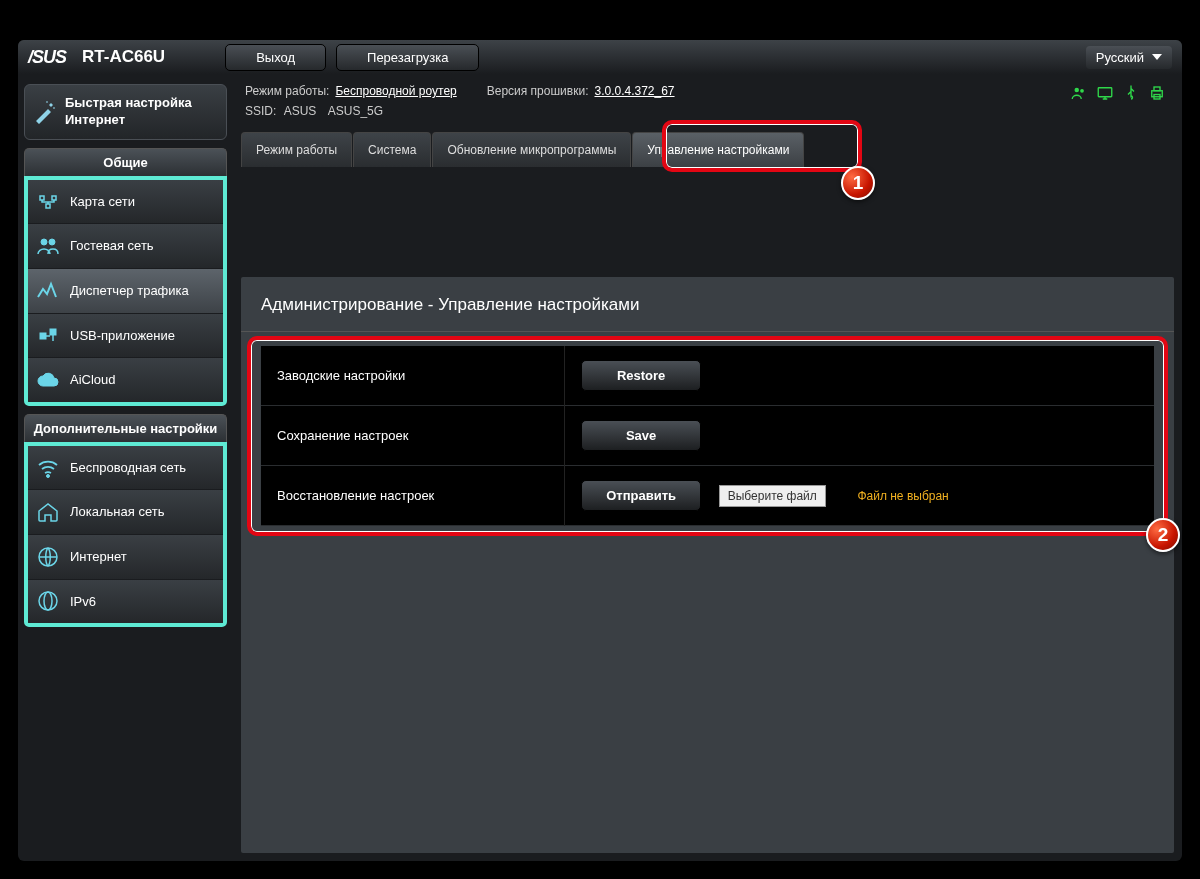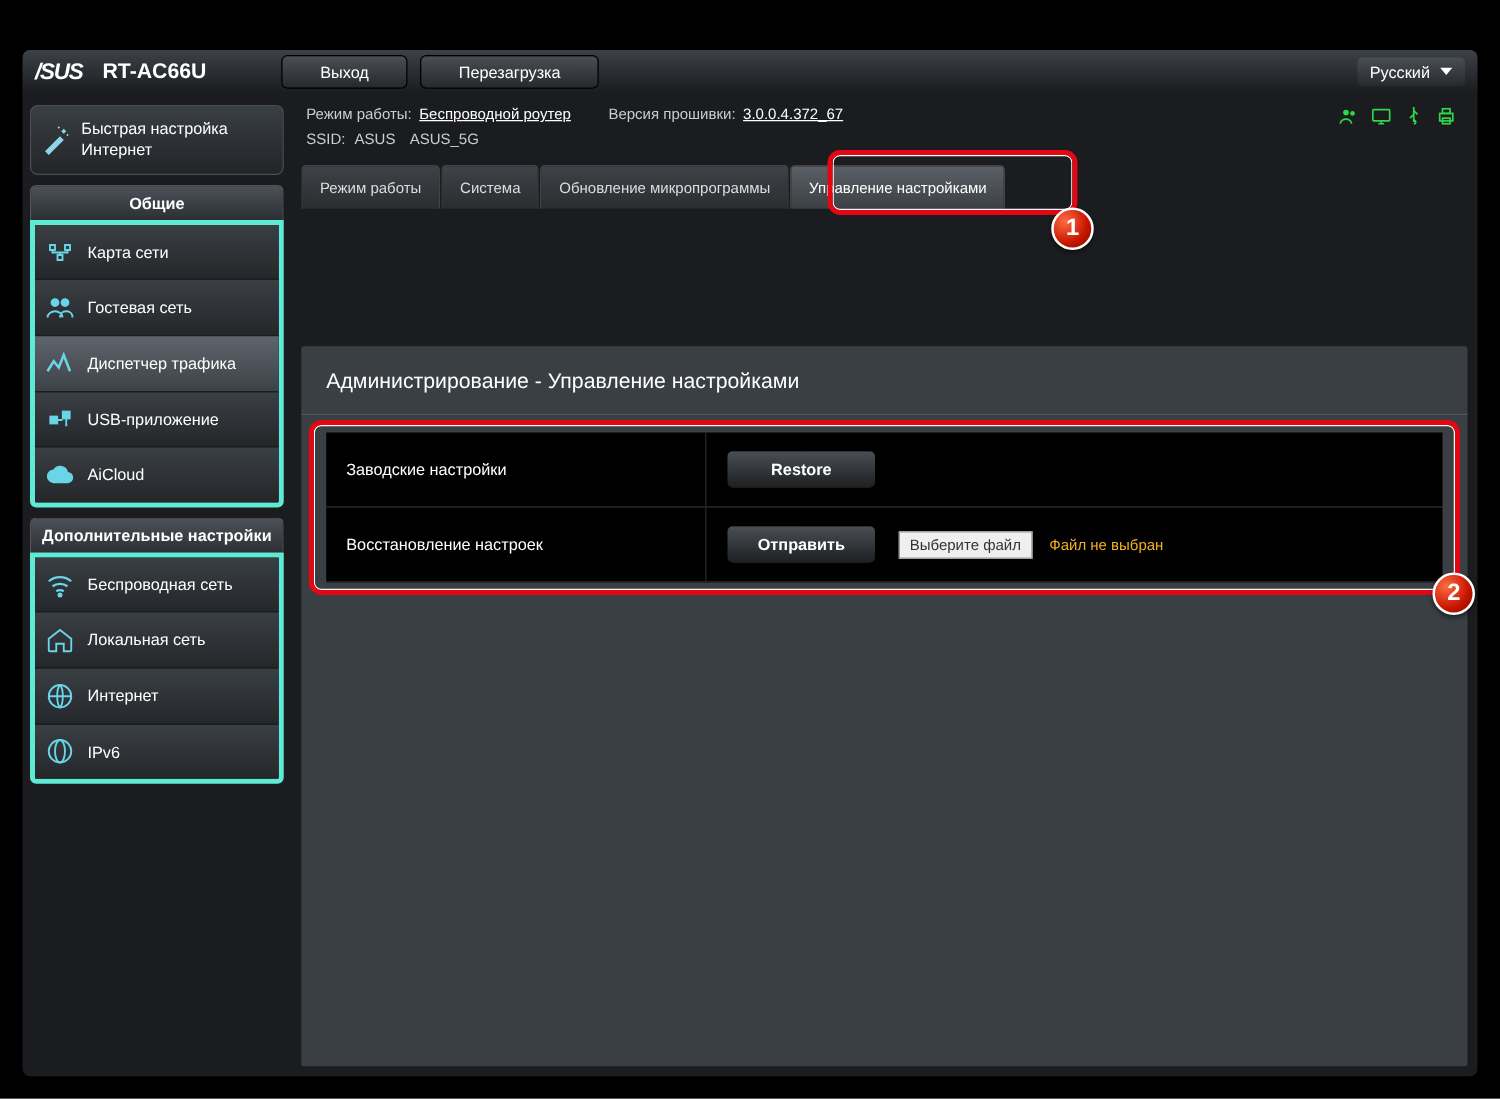--- a/index.html
+++ b/index.html
@@ -16,21 +16,21 @@
 .lang { display: flex; align-items: center; gap: 8px; color: #fff; font-size: 13px; padding: 4px 10px; background: linear-gradient(#4a4f55,#26292c); border-radius: 4px; cursor: pointer;}
 .lang svg { fill: #fff; }
 
 
 .layout { display: flex; height: calc(100% - 34px); }
 .sidebar { width: 215px; padding: 10px 6px; display: flex; flex-direction: column; gap: 8px; }
 .main { flex: 1; padding: 0 8px 8px 8px; display: flex; flex-direction: column; }
 
 
 .qsetup { background: linear-gradient(#3a3f44,#222528); border: 1px solid #4a4f55; border-radius: 6px; padding: 10px 8px; display: flex; align-items: center; gap: 8px; cursor: pointer; }
-.qsetup-text { color: #fff; font-size: 13px; font-weight: normal; line-height: 1.3; }
+.qsetup-text { color: #fff; font-size: 13px; font-weight: bold; line-height: 1.3; }
 .wand-icon { width: 24px; height: 24px; flex-shrink: 0; }
 
 
 .sect-head { background: linear-gradient(#4b5157,#2c3034); color: #fff; font-size: 13px; font-weight: bold; text-align: center; padding: 6px 0; border-radius: 5px 5px 0 0; border: 1px solid #555; border-bottom: none; }
 .nav-group { display: flex; flex-direction: column; border-radius: 0 0 5px 5px; overflow: hidden; border: 4px solid #5eead4; }
 .nav-item { background: linear-gradient(#3a3f44,#24272a); color: #fff; font-size: 13px; padding: 14px 10px 14px 42px; border-bottom: 1px solid #1a1c1f; cursor: pointer; position: relative; line-height: 1.2; }
 .nav-item:last-child { border-bottom: none; }
 .nav-item.active { background: linear-gradient(#5d646b,#3d4247); }
 .nav-item .icon { position: absolute; left: 8px; top: 50%; transform: translateY(-50%); width: 24px; height: 24px; }
 .nav-item .icon svg { fill: #6bd5e8; stroke: #6bd5e8; }
@@ -57,21 +57,21 @@
 .content h2 { color: #fff; font-size: 17px; font-weight: normal; margin-bottom: 16px; }
 .content .desc { color: #fff; font-size: 13px; margin-bottom: 20px; }
 .divider { height: 1px; background: #555; margin: 10px -20px 14px -20px; }
 
 .settings-table { width: 100%; border-collapse: collapse; }
 .settings-table tr { border-bottom: 1px solid #2a2d30; }
 .settings-table td { background: #000000; padding: 14px 16px; color: #fff; font-size: 13px; vertical-align: middle; }
 .settings-table td:first-child { width: 34%; border-right: 1px solid #222; }
 .action-btn { background: linear-gradient(#4a4f55,#1d1f21); color: #fff; border: 1px solid #000; border-radius: 5px; padding: 7px 24px; font-size: 13px; font-weight: bold; cursor: pointer; min-width: 120px; }
 .file-btn { background: #efefef; color: #333; border: 1px solid #999; padding: 3px 8px; font-size: 12px; cursor: pointer; margin-left: 14px; }
-.file-status { color: #f0b020; font-size: 12px; margin-left: 10px; }
+.file-status { color: #f0b020; font-size: 12px; margin-left: 28px; }
 
 </style>
 </head>
 <body>
 
 <div class="outer">
 <div class="app">
 
   <div class="header">
     <span class="logo">/SUS</span>
@@ -220,20 +220,24 @@
         <div class="divider"></div>
 
         <div style="position:relative;">
           <table class="settings-table">
             <tbody>
                   <tr>
               <td>Заводские настройки</td>
               <td><button class="action-btn">Restore</button></td>
             </tr>
             <tr>
+              <td>Сохранение настроек</td>
+              <td><button class="action-btn">Save</button></td>
+            </tr>
+            <tr>
               <td>Восстановление настроек</td>
               <td>
                 <button class="action-btn">Отправить</button>
                 <button class="file-btn">Выберите файл</button>
                 <span class="file-status">Файл не выбран</span>
               </td>
             </tr>
           </tbody>
               </table>
 

